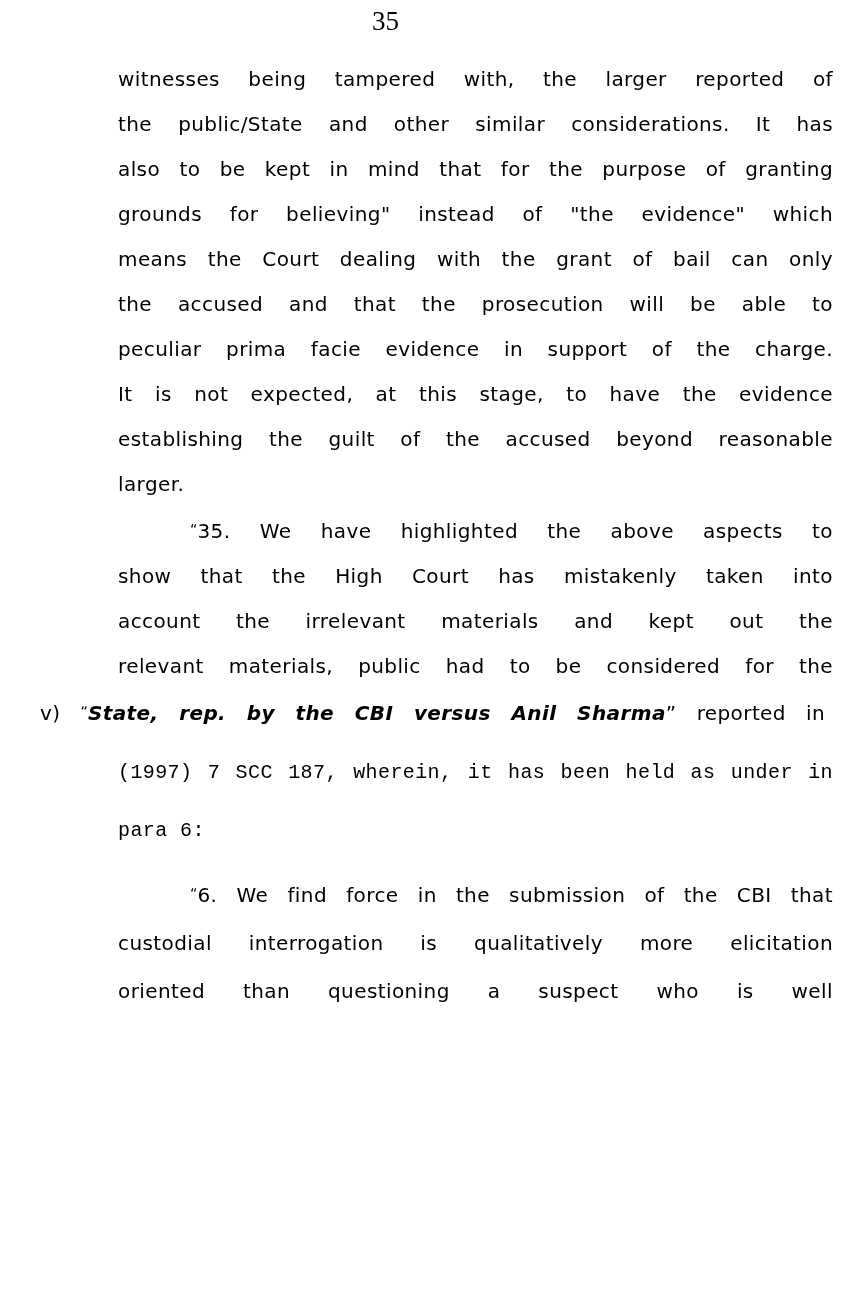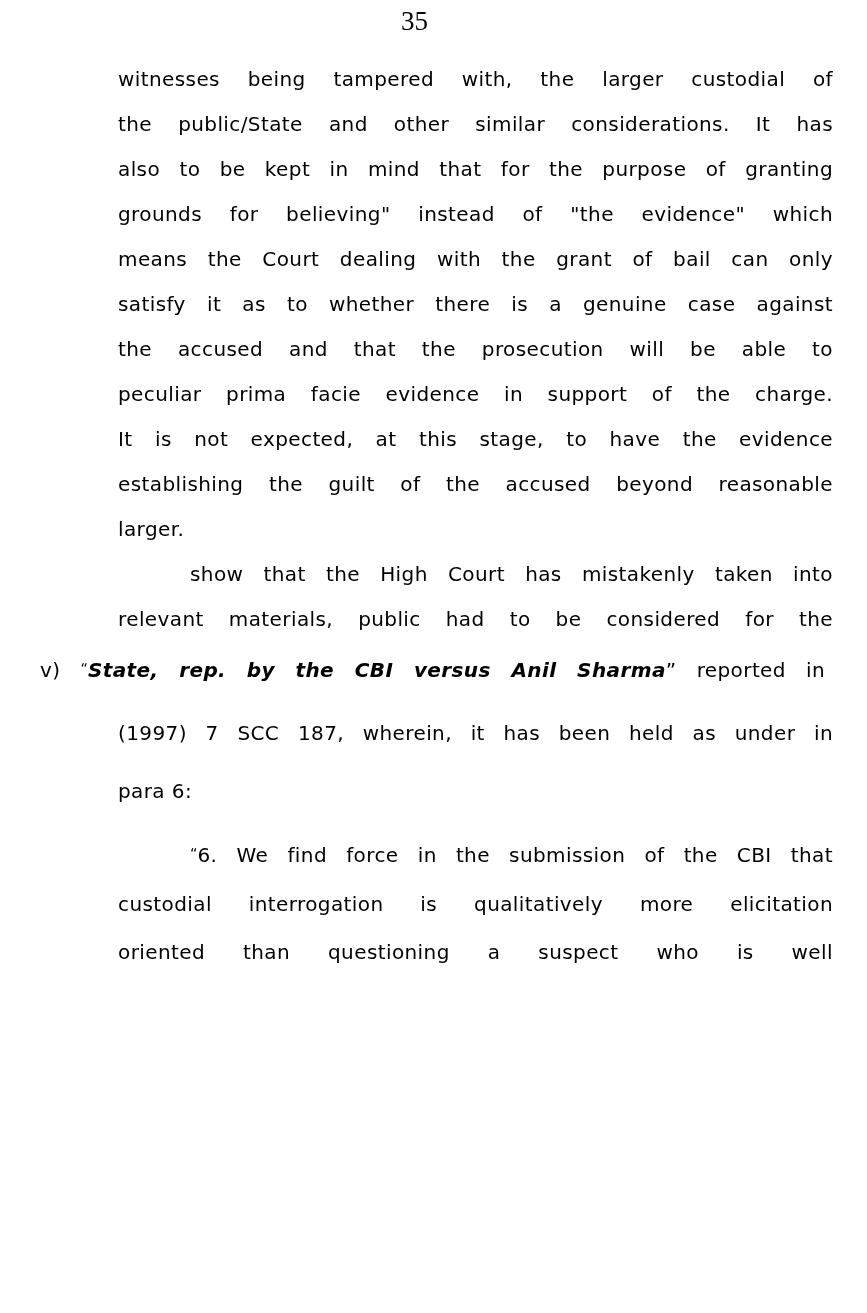--- a/index.html
+++ b/index.html
@@ -18,37 +18,37 @@
     font-size: 20px;
     letter-spacing: 0.4px;
   }
   .pageno {
     font-family: "Liberation Serif", serif;
     font-size: 27px;
     letter-spacing: 0;
     margin-top: 6px;
     margin-left: 372px;
     width: 56px;
-    text-align: right;
+    text-align: left;
   }
   .block {
     margin-left: 118px;
     margin-right: 34px;
   }
   .para-a { margin-top: 20px; }
   .para-a .jline, .para-b .jline { line-height: 45px; }
   .item-v {
     margin-left: 40px;
     margin-right: 42px;
-    line-height: 53px;
+    line-height: 45px;
     text-align: justify;
     text-align-last: justify;
   }
   .para-c { margin-top: 7px; }
-  .para-c .jline { line-height: 58px; }
+  .para-c .jline { line-height: 58px; font-family: Liberation Mono, monospace; }
   .para-d { margin-top: 9px; }
   .para-d .jline { line-height: 48px; }
   .jline {
     text-align: justify;
     text-align-last: justify;
     white-space: normal;
   }
   .jline.lastline { text-align-last: left; }
   .first-indent .jline:first-child { text-indent: 72px; }
   .oq {
@@ -62,35 +62,36 @@
   }
 </style>
 </head>
 <body>
 
 <div class="page">
 
   <div class="pageno">35</div>
 
   <div class="block para-a">
-      <div class="jline">witnesses being tampered with, the larger custodial of</div>
+      <div class="jline">witnesses being tampered with, the larger reported of</div>
       <div class="jline">the public/State and other similar considerations. It has</div>
       <div class="jline">also to be kept in mind that for the purpose of granting</div>
       <div class="jline">grounds for believing" instead of "the evidence" which</div>
       <div class="jline">means the Court dealing with the grant of bail can only</div>
-      <div class="jline">satisfy it as to whether there is a genuine case against</div>
       <div class="jline">the accused and that the prosecution will be able to</div>
       <div class="jline">peculiar prima facie evidence in support of the charge.</div>
       <div class="jline">It is not expected, at this stage, to have the evidence</div>
       <div class="jline">establishing the guilt of the accused beyond reasonable</div>
       <div class="jline lastline">larger.</div>
     </div>
 
   <div class="block para-b first-indent">
+      <div class="jline"><span class="oq">“</span>35. We have highlighted the above aspects to</div>
       <div class="jline">show that the High Court has mistakenly taken into</div>
+      <div class="jline">account the irrelevant materials and kept out the</div>
       <div class="jline">relevant materials, public had to be considered for the</div>
     </div>
 
   <div class="item-v"><span>v) </span><span class="oq">“</span><span class="case">State, rep. by the CBI versus Anil Sharma</span><span>”</span><span> reported in</span></div>
 
   <div class="block para-c">
       <div class="jline">(1997) 7 SCC 187, wherein, it has been held as under in</div>
       <div class="jline lastline">para 6:</div>
     </div>
 

